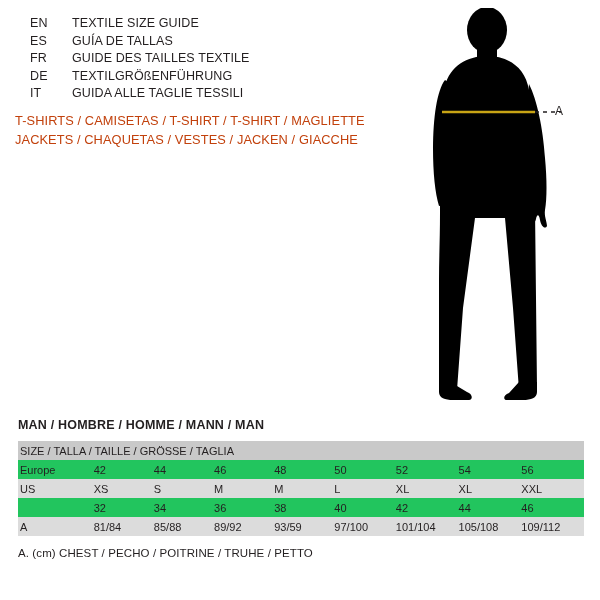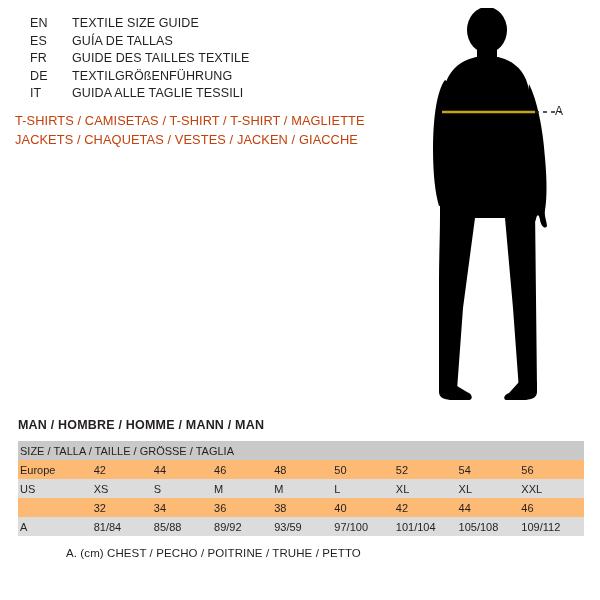--- a/index.html
+++ b/index.html
@@ -104,21 +104,21 @@
   }
   .hdr-row {
     background: #c9c9c9;
   }
   .hdr-row th {
     font-size: 11px;
     color: #231f20;
     padding-left: 2px;
   }
   .row-light {
-    background: #fdba74;
+    background: #22c55e;
   }
   .row-dark {
     background: #dcdcdc;
   }
   .size-table td.lbl {
     padding-left: 2px;
     width: 84px;
   }
   .size-table td.val {
     width: 69px;
@@ -127,21 +127,20 @@
   }
 
   
   .footnote {
     position: absolute;
     left: 18px;
     top: 547px;
     font-size: 11.5px;
     letter-spacing: 0.1px;
     color: #231f20;
-    margin-left: 48px;
   }
 </style>
 </head>
 <body>
 
 <div class="page">
 
   <div class="lang-block">
     <div class="lang-row">
       <span class="lang-code">EN</span>

